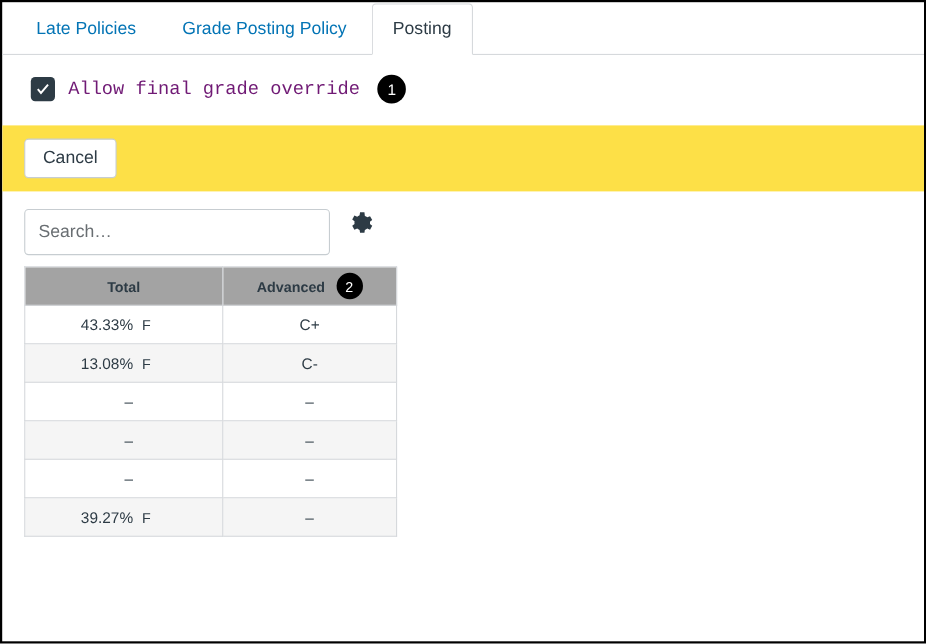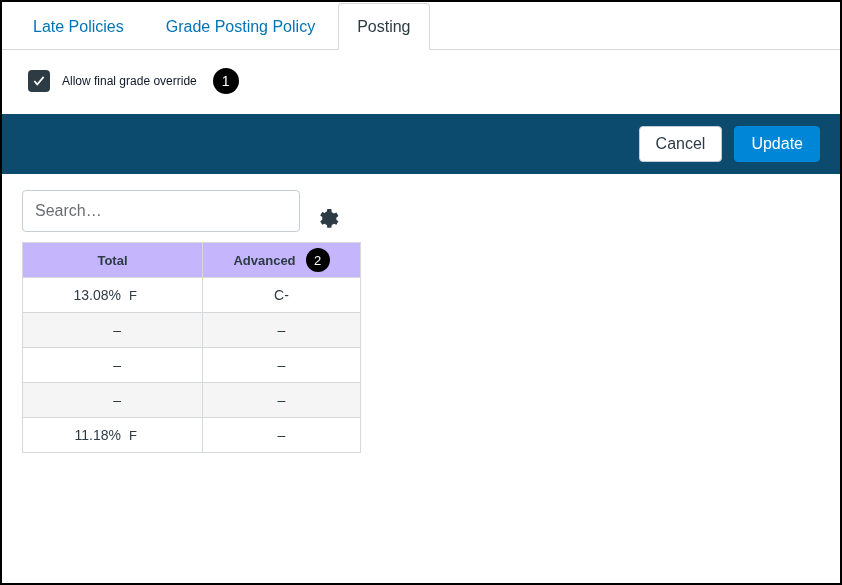--- a/index.html
+++ b/index.html
@@ -48,73 +48,73 @@
   
   .settings-body { padding: 18px 26px 20px 26px; }
   .chk-row { display:flex; align-items:center; gap:12px; }
   .chkbox {
     width: 22px; height: 22px;
     background: #2d3b45;
     border-radius: 4px;
     display:flex; align-items:center; justify-content:center;
   }
   .chkbox svg { width:14px; height:14px; stroke:#fff; stroke-width:3; fill:none; }
-  .chk-label { font-size: 12px; color:#0f172a; }
+  .chk-label { font-size: 17px; color:#701a75;font-family:Liberation Mono, monospace; }
 
   .callout {
     width: 26px; height: 26px;
     background:#000; color:#fff;
     border-radius:50%;
     display:inline-flex; align-items:center; justify-content:center;
     font-size:14px; font-weight:400;
     margin-left:4px;
   }
 
   
   .footer-bar {
-    background:#0c4a6e;
-    display:flex; justify-content:flex-end;
+    background:#fde047;
+    display:flex; justify-content:flex-start;
     padding: 12px 20px;
     gap:12px;
   }
   .btn {
     padding: 8px 16px;
     border-radius:4px;
     font-size:16px;
     cursor:pointer;
   }
   .btn-secondary {
     background:#fff; border:1px solid #c7cdd1; color:#2d3b45;
   }
   .btn-primary {
     background:#0086d6; border:1px solid #0086d6; color:#fff;
   }
 
   
   .grade-section { padding: 16px 20px; width: 360px; }
-  .search-row { display:flex; align-items:flex-end; gap:14px; margin-bottom:10px; }
+  .search-row { display:flex; align-items:flex-start; gap:14px; margin-bottom:10px; }
   .search-input {
     width: 278px; height:42px;
     border:1px solid #c7cdd1; border-radius:4px;
     padding: 0 12px; font-size:16px; color:#2d3b45;
   }
   .search-input::placeholder { color:#696e72; }
   .gear-btn { width:26px; height:26px; display:flex; align-items:center; justify-content:center; cursor:pointer; }
   .gear-btn svg { width:24px; height:24px; fill:#2d3b45; }
 
   
   .gtable { width: 338px; border-collapse: collapse; table-layout:fixed; }
   .gtable th, .gtable td {
     border:1px solid #d6d9dc;
     height:35px;
     font-size:14px;
     vertical-align:middle;
     padding:0;
   }
-  .gtable th { font-weight:700; background:#c4b5fd; font-size:13px; }
+  .gtable th { font-weight:700; background:#a3a3a3; font-size:13px; }
   .gtable col.c1 { width:180px; }
   .gtable col.c2 { width:158px; }
   .gtable tbody tr:nth-child(even) td { background:#f5f5f5; }
   .th-inner { display:flex; align-items:center; justify-content:center; gap:6px; position:relative; height:100%; }
   .total-cell { display:flex; align-items:center; height:100%; }
   .total-pct { width:106px; text-align:right; padding-right:8px; font-size:14px; }
   .total-letter { width:34px; text-align:left; font-size:13px; }
   .override-cell { text-align:center; font-size:15px; }
   .dash { color:#2d3b45; }
   .callout-sm {
@@ -137,21 +137,20 @@
           <polyline points="4 12 9 18 20 5"></polyline>
         </svg>
     </div>
     <span class="chk-label">Allow final grade override</span>
     <span class="callout">1</span>
   </div>
 </div>
 
 <div class="footer-bar">
   <button class="btn btn-secondary">Cancel</button>
-  <button class="btn btn-primary">Update</button>
 </div>
 
 <div class="grade-section">
   <div class="search-row">
     <input class="search-input" type="text" placeholder="Search…" style="">
     <div class="gear-btn">
       <svg viewBox="0 0 24 24">
           <path d="M12 8a4 4 0 1 0 0 8 4 4 0 0 0 0-8zm9.4 4a7.6 7.6 0 0 0-.1-1.3l2.1-1.6-2-3.5-2.5 1a7.4 7.4 0 0 0-2.2-1.3L16.3 2h-4l-.4 2.6A7.4 7.4 0 0 0 9.7 6l-2.5-1-2 3.5 2.1 1.6a7.6 7.6 0 0 0 0 2.6l-2.1 1.6 2 3.5 2.5-1a7.4 7.4 0 0 0 2.2 1.3l.4 2.6h4l.4-2.6a7.4 7.4 0 0 0 2.2-1.3l2.5 1 2-3.5-2.1-1.6c.1-.4.1-.9.1-1.3z"></path>
         </svg>
     </div>
@@ -174,20 +173,29 @@
             <span>Advanced</span>
             <span class="callout callout-sm">2</span>
           </div>
         </th>
       </tr>
     </thead>
     <tbody>
       <tr>
         <td>
             <div class="total-cell">
+          <span class="total-pct">43.33%</span>
+          <span class="total-letter">F</span>
+        </div>
+          </td>
+        <td class="override-cell">C+</td>
+      </tr>
+      <tr>
+        <td>
+            <div class="total-cell">
           <span class="total-pct">13.08%</span>
           <span class="total-letter">F</span>
         </div>
           </td>
         <td class="override-cell">C-</td>
       </tr>
       <tr>
         <td>
             <div class="total-cell">
           <span class="total-pct dash">–</span>
@@ -210,21 +218,21 @@
             <div class="total-cell">
           <span class="total-pct dash">–</span>
           <span class="total-letter"></span>
         </div>
           </td>
         <td class="override-cell dash">–</td>
       </tr>
       <tr>
         <td>
             <div class="total-cell">
-          <span class="total-pct">11.18%</span>
+          <span class="total-pct">39.27%</span>
           <span class="total-letter">F</span>
         </div>
           </td>
         <td class="override-cell dash">–</td>
       </tr>
     </tbody>
   </table>
 </div>
 
 </body></html>

